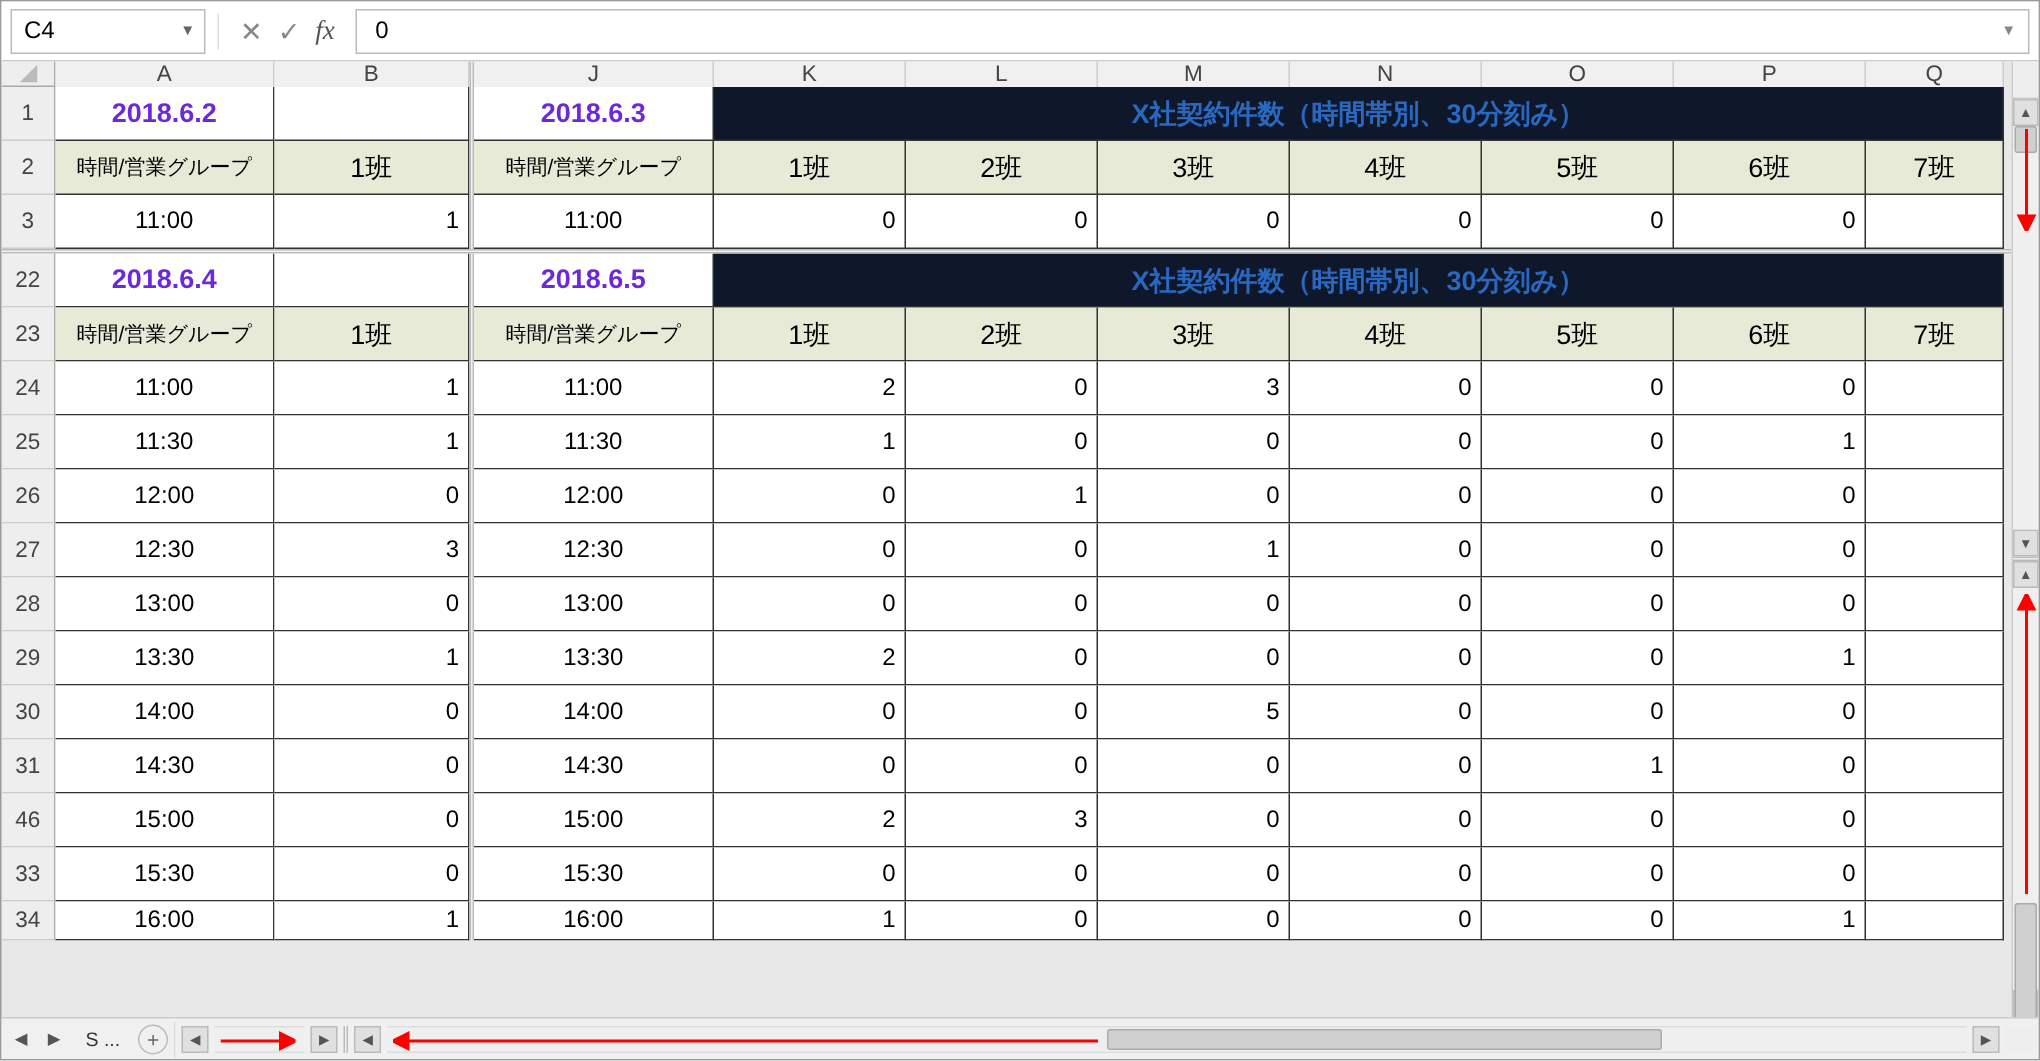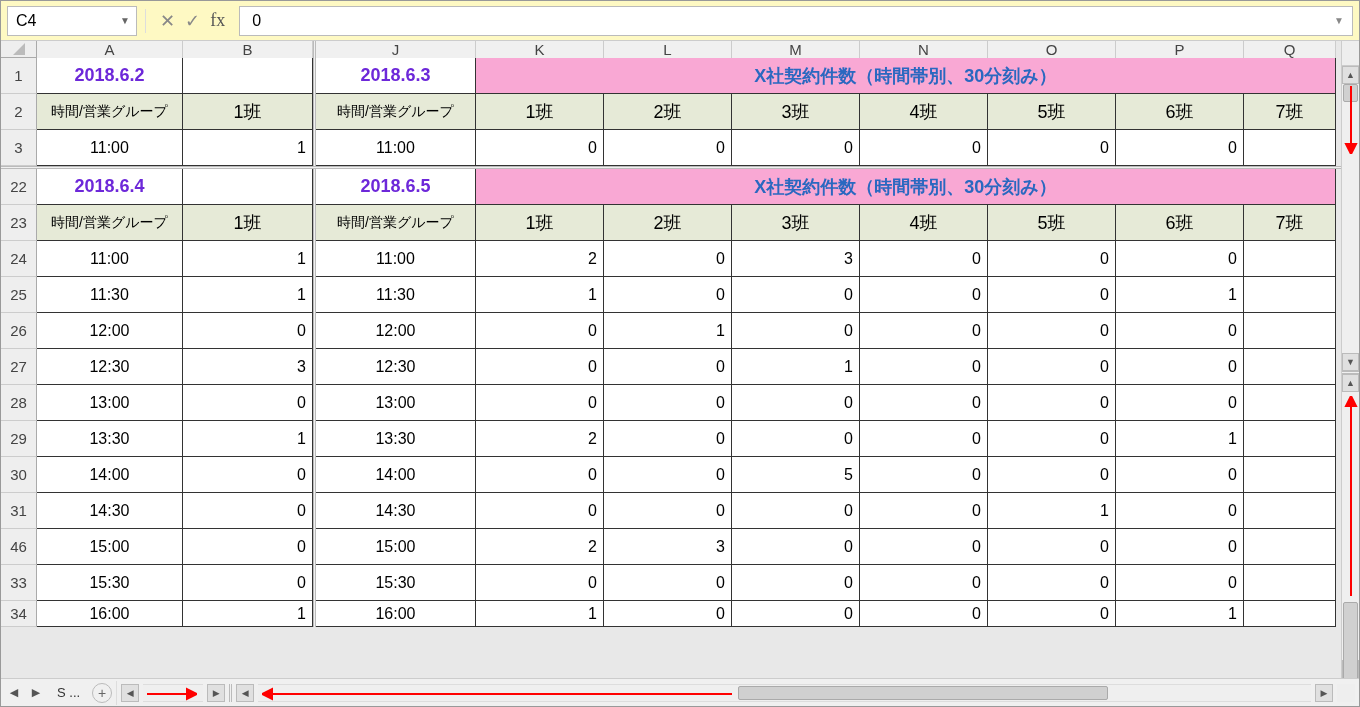--- a/index.html
+++ b/index.html
@@ -1,41 +1,41 @@
 <!DOCTYPE html>
 <html><head>
 <meta charset="utf-8">
 <style>
 * { box-sizing: border-box; margin: 0; padding: 0; }
 body { font-family: "Meiryo", "Yu Gothic", sans-serif; font-size: 14px; background: #e8e8e8; overflow: hidden; }
 .app { width: 1360px; height: 707px; display: flex; flex-direction: column; border: 1px solid #999; }
-.formula-bar { height: 40px; display: flex; align-items: center; background: #fef9c3; border-bottom: 1px solid #ccc; padding: 4px 6px; gap: 8px; }
+.formula-bar { height: 40px; display: flex; align-items: center; background: #ffffff; border-bottom: 1px solid #ccc; padding: 4px 6px; gap: 8px; }
 .namebox { width: 130px; height: 30px; background: #fff; border: 1px solid #bbb; display: flex; align-items: center; padding: 0 8px; position: relative; font-size: 16px; }
 .namebox .dd { position: absolute; right: 6px; color: #666; font-size: 10px; }
 .fx-icons { display: flex; align-items: center; gap: 10px; color: #888; padding: 0 6px; }
 .fx-icons span { font-size: 18px; cursor: default; }
-.fx-icons .fx { font-family: Georgia, serif; color: #555; }
+.fx-icons .fx { font-style: italic; font-family: Georgia, serif; color: #555; }
 .formula-input { flex: 1; height: 30px; background: #fff; border: 1px solid #bbb; padding: 0 12px; font-size: 16px; display:flex; align-items:center; position: relative; }
 .formula-input .dd { position: absolute; right: 8px; color: #888; font-size: 10px; }
 .vsep { width: 1px; height: 24px; background: #ddd; }
 
 .grid-area { flex: 1; display: flex; overflow: hidden; position: relative; }
 .main-pane { flex: 1; display: flex; flex-direction: column; }
 .corner { width: 36px; background: #eee; border-right: 1px solid #aaa; border-bottom: 1px solid #aaa; display:flex; align-items:center; justify-content:center; }
 .corner svg { width: 12px; height: 12px; }
 .colh { border-right: 1px solid #ccc; display: flex; align-items: center; justify-content: center; color: #444; font-size: 15px; background: #f0f0f0; }
 .rh { width: 36px; background: #eee; border-right: 1px solid #aaa; border-bottom: 1px solid #ccc; display: flex; align-items: center; justify-content: center; color: #444; font-size: 15px; }
 .row { display: flex; height: 36px; }
 .cell { border-right: 1px solid #333; border-bottom: 1px solid #333; display: flex; align-items: center; background: #fff; padding: 0 6px; font-size: 16px; overflow: hidden; white-space: nowrap; }
 .cell.center { justify-content: center; }
 .cell.right { justify-content: flex-end; }
 .date-cell { color: #6d28d9; font-weight: bold; font-size: 18px; justify-content: center; }
 .header-cell { background: #e6ead7; justify-content: center; font-size: 14px; }
 .header-cell.big { font-size: 18px; }
-.merged-title { color: #2a68c0; font-weight: bold; font-size: 18px; justify-content: center; background: #f9a8d4; }
+.merged-title { color: #2a68c0; font-weight: bold; font-size: 18px; justify-content: center; background: #0f172a; }
 .split-border-v { width: 3px; background: #f0f0f0; border-left:1px solid #bbb; border-right:1px solid #bbb; }
 .split-border-h { height: 3px; background: #f0f0f0; border-top:1px solid #bbb; border-bottom:1px solid #bbb; }
 .vscroll-col { width: 18px; background: #efefef; display: flex; flex-direction: column; border-left: 1px solid #ccc; }
 .vscroll-btn { height: 18px; background: #e0e0e0; border: 1px solid #bbb; display:flex; align-items:center; justify-content:center; font-size: 9px; color: #555; }
 .vscroll-track { flex: 1; background: #efefef; position: relative; }
 .vscroll-thumb { position: absolute; left: 1px; right: 1px; background: #d0d0d0; border: 1px solid #aaa; border-radius: 2px; }
 .red-arrow { stroke: #ff0000; stroke-width: 2; fill: #ff0000; }
 
 .bottom-bar { height: 28px; display: flex; align-items: center; background: #f0f0f0; border-top: 1px solid #ccc; padding: 0 4px; gap: 4px; }
 .nav-btn { width: 18px; height: 18px; display:flex; align-items:center; justify-content:center; color: #555; font-size: 11px; }

